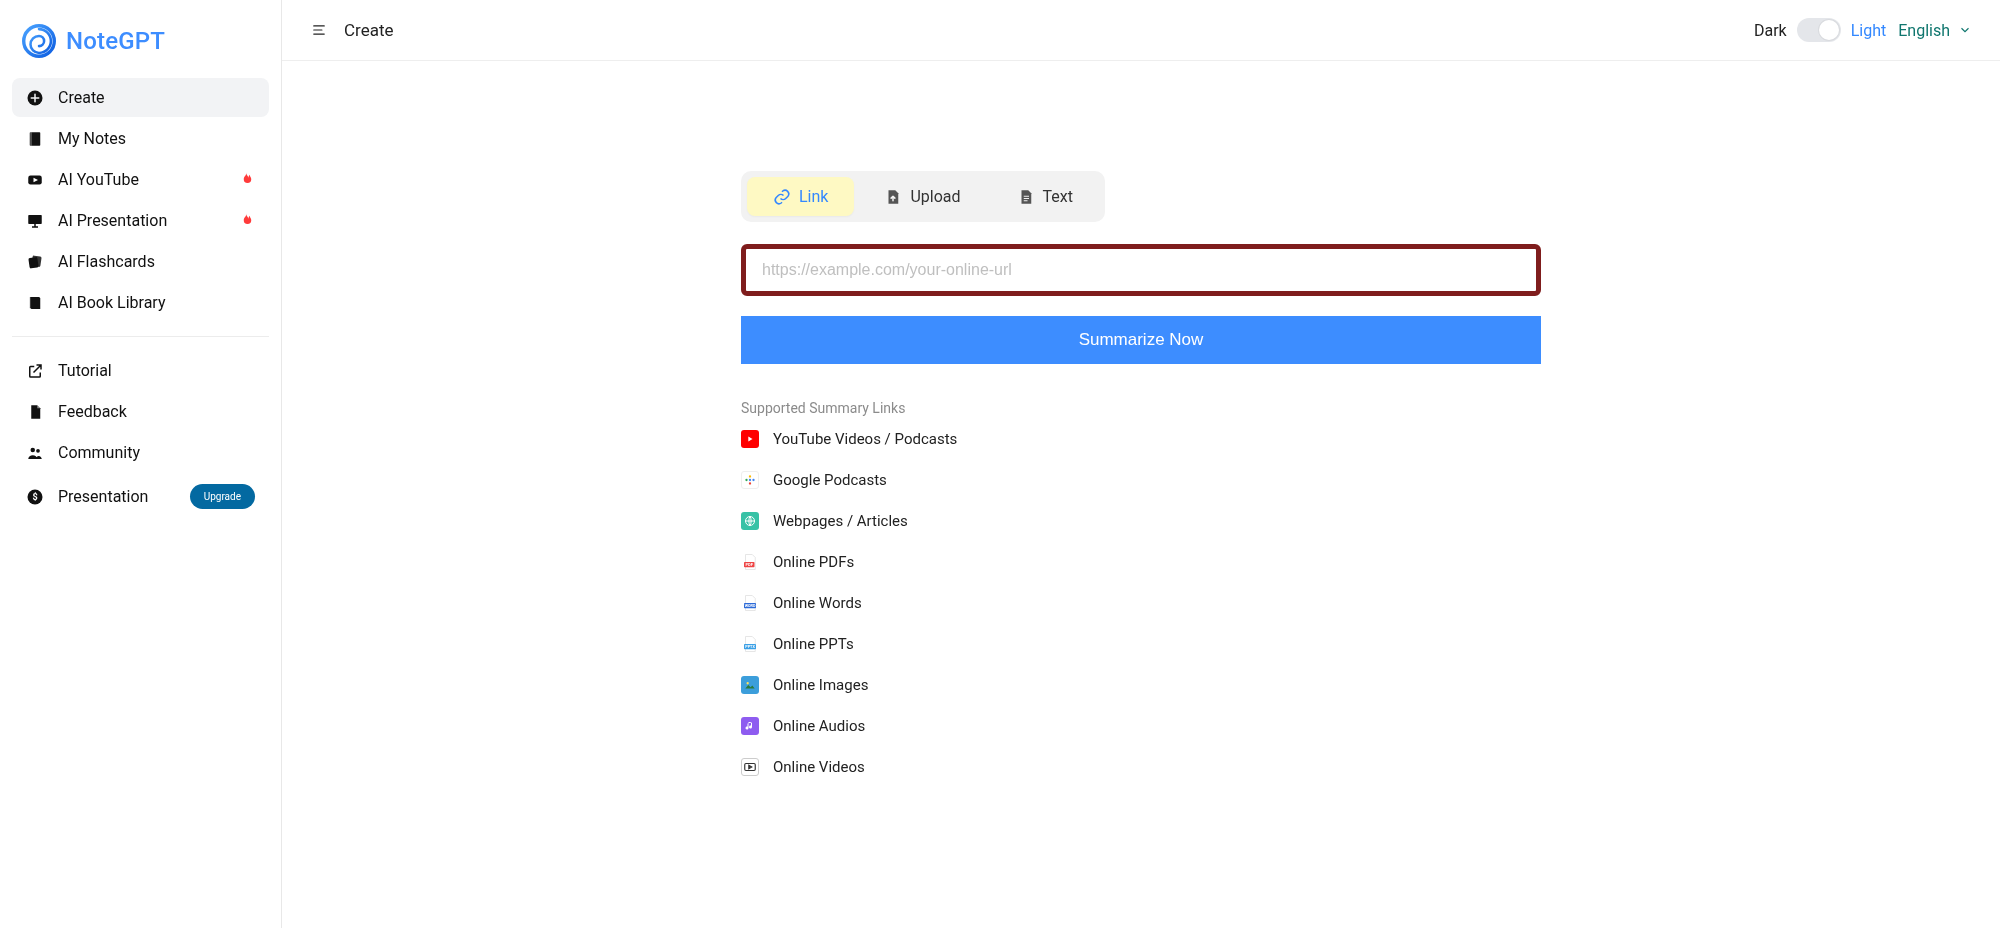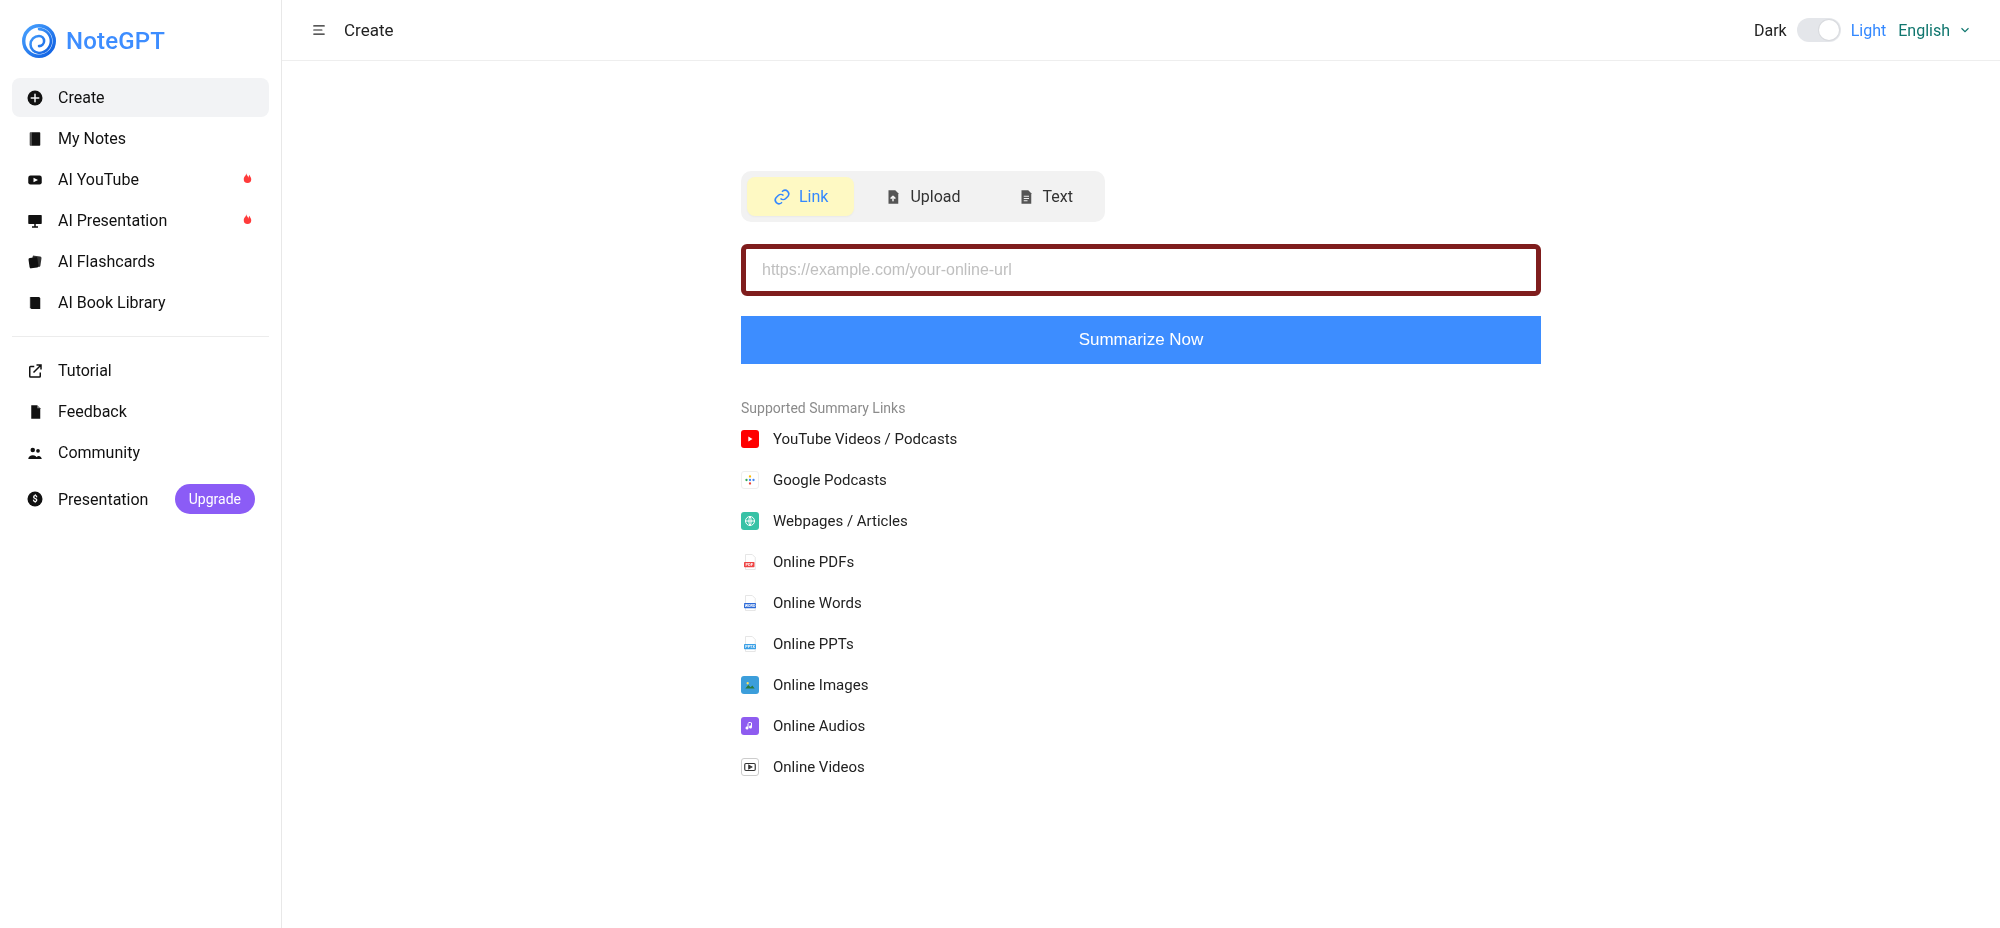--- a/index.html
+++ b/index.html
@@ -51,23 +51,23 @@
   .nav-item.active { background: #f2f3f5; }
   .nav-item .icon { width: 18px; height: 18px; display:flex; align-items:center; justify-content:center; color:#111; }
   .nav-item .label { font-size: 16px; }
   .nav-item .flame {
     margin-left: auto;
     color: #ff3b3b;
     width: 18px; height: 18px;
   }
   .divider { border: none; border-top: 1px solid #ececec; margin: 14px 0; }
   .upgrade-pill {
-    background: #8b5cf6;
+    background: #0369a1;
     color: #fff;
-    font-size: 14px;
+    font-size: 10px;
     padding: 7px 14px;
     border-radius: 999px;
     margin-left: auto;
     cursor: pointer;
     text-align: right;
   }
   
   .main { flex: 1; display: flex; flex-direction: column; min-width:0; }
   .topbar {
     display: flex;

